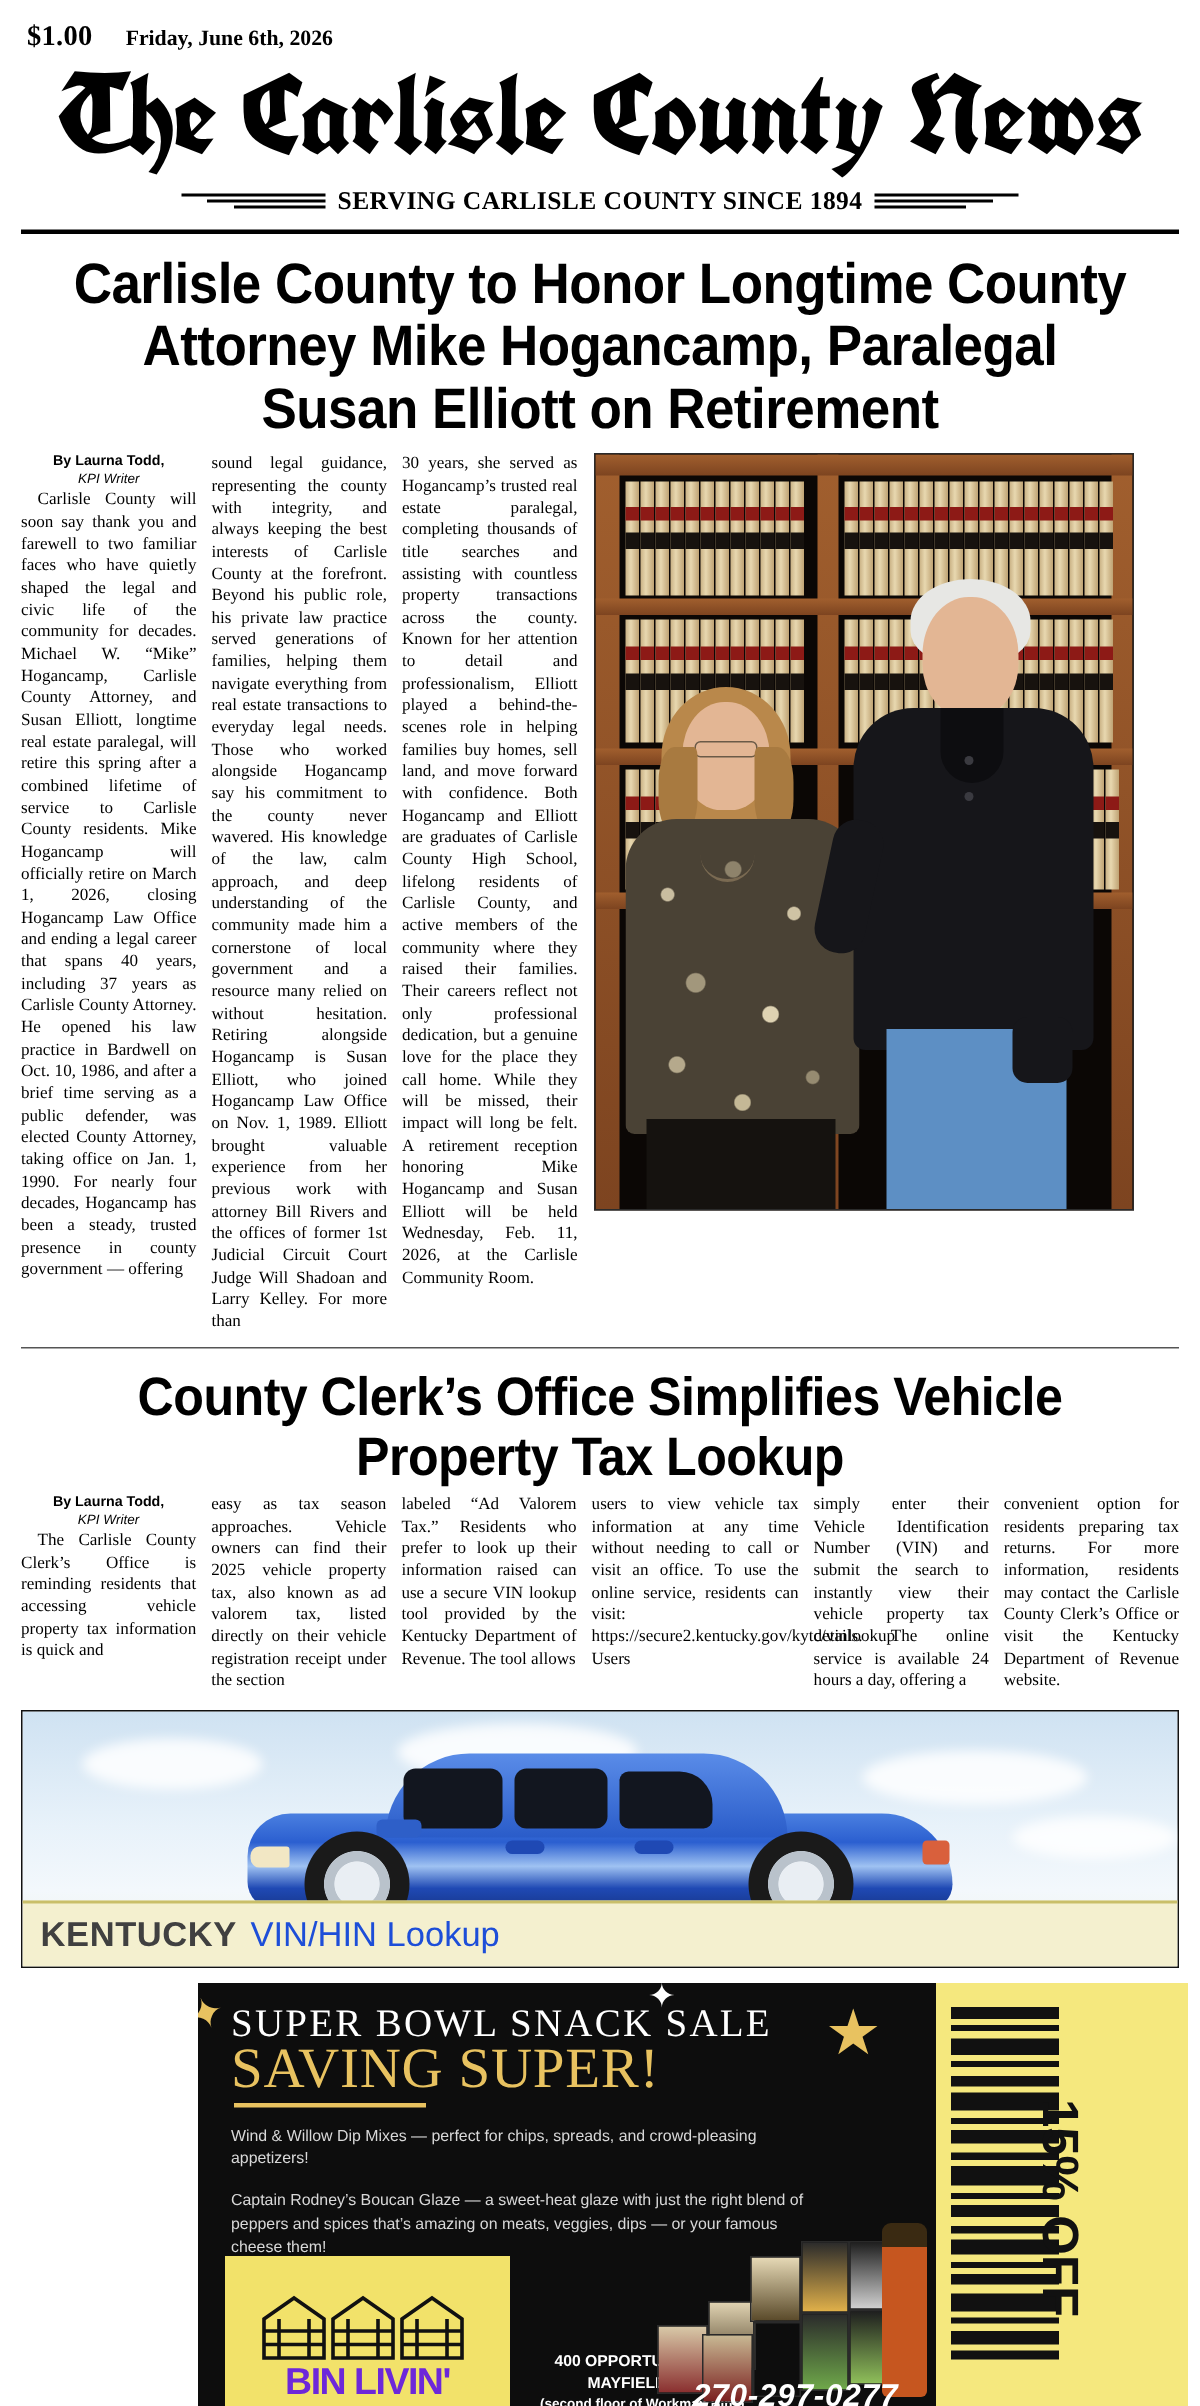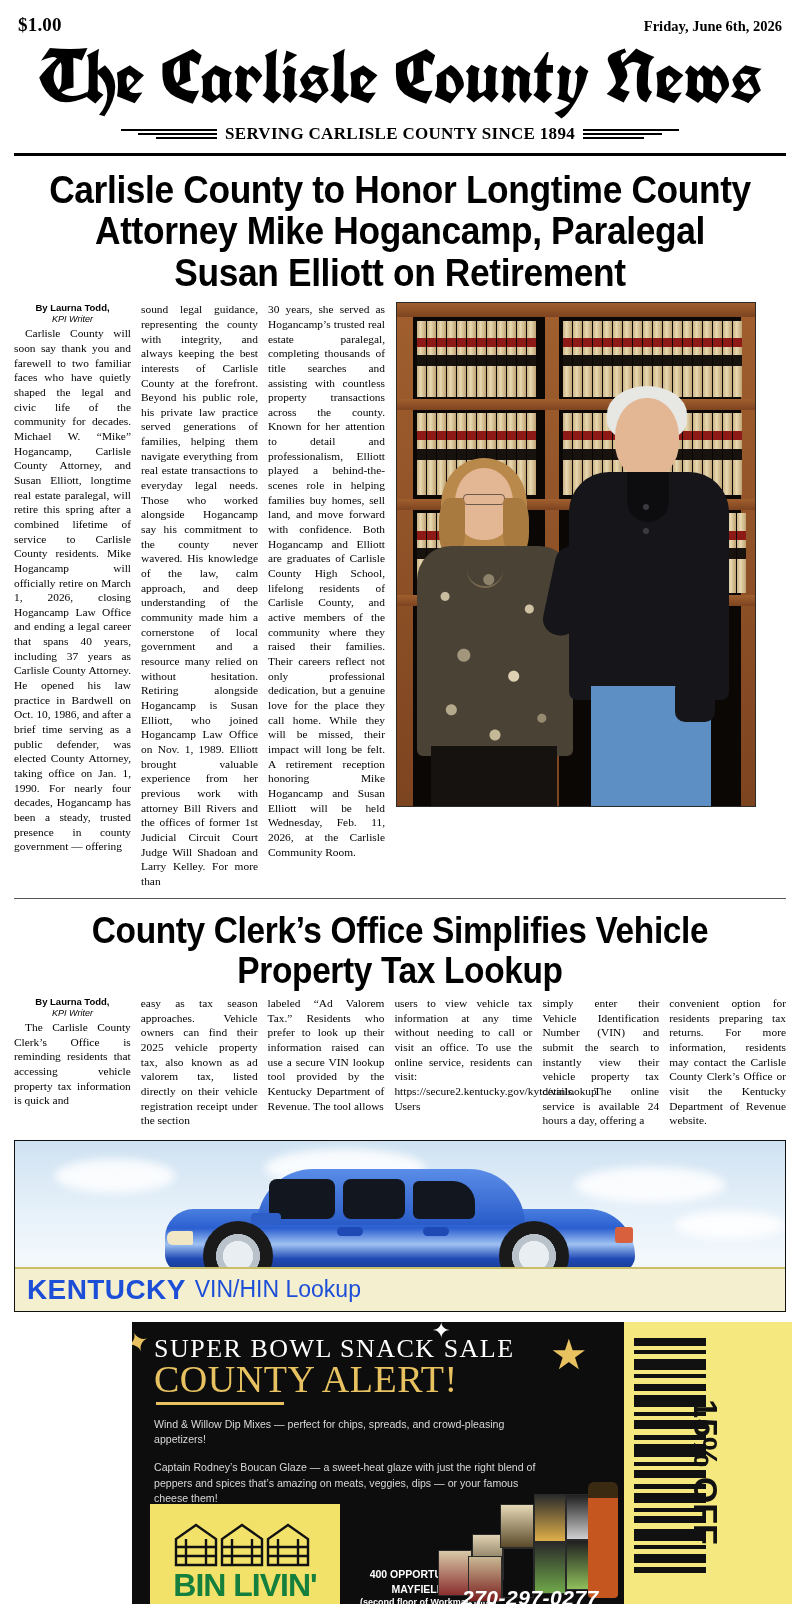--- a/index.html
+++ b/index.html
@@ -5,22 +5,22 @@
   * { box-sizing: border-box; margin: 0; padding: 0; }
   html, body {
     width: 800px; height: 1604px;
     background: #ffffff;
     font-family: "Liberation Serif", serif;
     overflow: hidden;
   }
   .page { position: relative; width: 800px; height: 1604px; padding: 0 14px; }
 
   
-  .top-line { display: flex; justify-content: space-between; align-items: flex-start;
-              padding: 14px 4px 0 4px; }
+  .top-line { display: flex; justify-content: flex-start; align-items: flex-start;
+              padding: 14px 4px 0 4px; gap: 22px; }
   .price { font-family: "Liberation Serif", serif; font-weight: bold; font-size: 19px; letter-spacing: .2px; }
   .issue-date { font-family: "Liberation Serif", serif; font-weight: bold; font-size: 14.5px; padding-top: 4px; }
 
   .masthead-name {
     text-align: center;
     font-family: "UnifrakturCook", "DejaVu Serif", serif;
     font-weight: bold;
     font-size: 74px;
     line-height: 1.0;
     letter-spacing: -1px;
@@ -113,40 +113,40 @@
   .car-roof { position: absolute; left: 92px; top: 0; width: 268px; height: 56px;
               background: linear-gradient(180deg,#5a8ce8,#2a5cc9);
               border-radius: 70px 70px 0 0; }
   .glass { position: absolute; background: #12161f; border-radius: 8px; }
   .wheel { position: absolute; bottom: 0; width: 70px; height: 70px; border-radius: 50%;
            background: radial-gradient(circle at 50% 50%, #e9eef3 0 30%, #b9c2cb 31% 44%, #1a1a1a 45% 100%); }
   .car-shadow { position: absolute; left: 130px; bottom: 14px; width: 510px; height: 14px;
                 background: rgba(40,60,90,.25); border-radius: 50%; filter: blur(5px); }
   .ky-band { position: absolute; left: 0; right: 0; bottom: 0; height: 44px;
              background: #f4f0cf; border-top: 2px solid #c9bf6a; display: flex; align-items: center; padding-left: 12px; }
-  .ky-band .b1 { font-family: "Liberation Sans", sans-serif; font-weight: bold; font-size: 28px; color: #1d4ed8; letter-spacing: .4px; }
+  .ky-band .b1 { font-family: "Liberation Sans", sans-serif; font-weight: bold; font-size: 23px; color: #404040; letter-spacing: .4px; }
   .ky-band .b2 { font-family: "Liberation Sans", sans-serif; font-weight: normal; font-size: 23px; color: #1d4ed8; margin-left: 9px; }
 
   
   .ad { position: relative; width: 660px; height: 300px; margin: 10px 0 0 118px;
         background: #0d0d0d; overflow: hidden; display: flex; }
   .ad-left { position: relative; width: 492px; height: 100%; padding: 14px 0 0 22px; }
   .ad-t1 { font-family: "Liberation Serif", serif; font-size: 26px; color: #ffffff;
            letter-spacing: 1.5px; line-height: 1; }
   .ad-t2 { font-family: "Liberation Serif", serif; font-size: 38px; color: #e8c260;
            letter-spacing: .5px; line-height: 1.02; margin-top: -2px; }
   .ad-underline { width: 128px; height: 3px; background: #e8c260; margin: 3px 0 12px 2px; }
   .ad-p { font-family: "Liberation Sans", sans-serif; font-size: 10.6px; color: #d8d8d8;
           line-height: 1.48; width: 400px; margin-bottom: 12px; }
   .ad-logo { position: absolute; left: 18px; bottom: 0; width: 190px; height: 118px;
              background: #f2e26a; display: flex; flex-direction: column; align-items: center;
              justify-content: flex-end; padding-bottom: 4px; }
   .bins-svg { width: 150px; height: 52px; }
-  .bin-word { font-family: "Liberation Sans", sans-serif; font-weight: bold; font-size: 32px;
-              color: #15803d; letter-spacing: -1px; line-height: 1; }
+  .bin-word { font-family: "Liberation Sans", sans-serif; font-weight: bold; font-size: 25px;
+              color: #6d28d9; letter-spacing: -1px; line-height: 1; }
   .bin-hours { font-family: "Liberation Sans", sans-serif; font-weight: bold; font-size: 13px;
                color: #111; letter-spacing: -0.2px; margin-top: 2px; }
   .ad-addr { position: absolute; left: 228px; bottom: 14px; text-align: center;
              font-family: "Liberation Sans", sans-serif; font-weight: bold; color: #fff;
              font-size: 10.5px; line-height: 1.35; }
   .ad-addr .small { font-size: 9px; }
   .ad-phone { position: absolute; left: 330px; bottom: 12px; font-family: "Liberation Sans", sans-serif;
               font-weight: bold; font-style: italic; font-size: 21px; color: #fff; letter-spacing: .5px; }
   .ad-products { position: absolute; right: 6px; bottom: 18px; width: 180px; height: 150px; }
   .pkg { position: absolute; border: 1px solid #2a2a2a; }
@@ -410,21 +410,21 @@
     </div>
   </div>
 
   <div class="ad">
     <div class="ad-left">
       <div class="star" style="left:-6px;top:4px;font-size:28px;transform:rotate(-20deg);">✦</div>
       <div class="star" style="left:300px;top:-4px;font-size:22px;color:#fff;">✦</div>
       <div class="star" style="left:418px;top:8px;font-size:42px;">★</div>
 
       <div class="ad-t1">SUPER BOWL SNACK SALE</div>
-      <div class="ad-t2">COUNTY ALERT!</div>
+      <div class="ad-t2">SAVING SUPER!</div>
       <div class="ad-underline"></div>
 
       <div class="ad-p">Wind &amp; Willow  Dip Mixes — perfect for chips, spreads, and crowd-pleasing appetizers!</div>
       <div class="ad-p">Captain Rodney’s Boucan Glaze — a sweet-heat glaze with just the right blend of peppers and spices that’s amazing on meats, veggies, dips — or your famous cheese them!</div>
 
       <div class="ad-logo">
         <svg class="bins-svg" viewBox="0 0 150 52">
           <g fill="none" stroke="#111" stroke-width="2.4">
             <path d="M6 48 V22 L26 8 L46 22 V48 Z"></path>
             <path d="M52 48 V22 L72 8 L92 22 V48 Z"></path>

